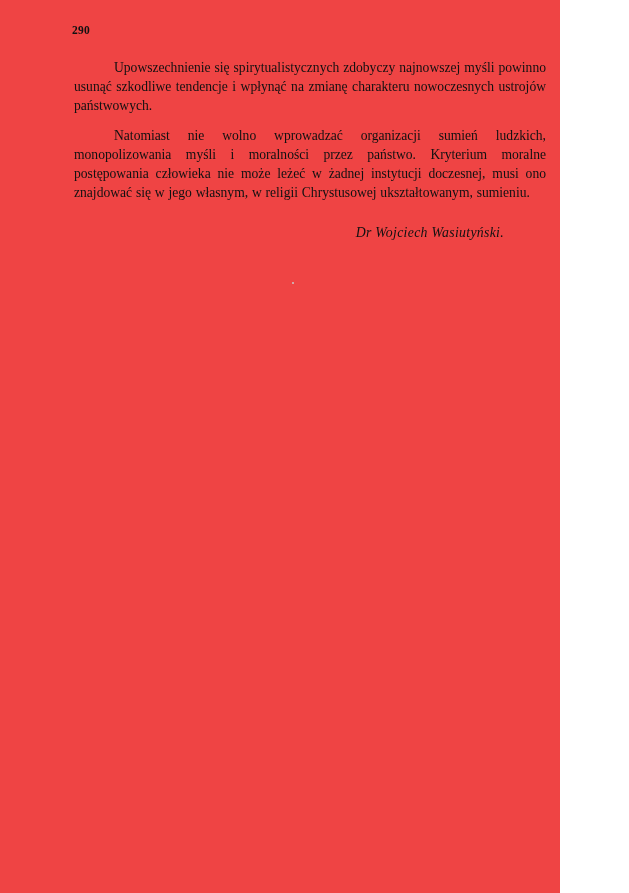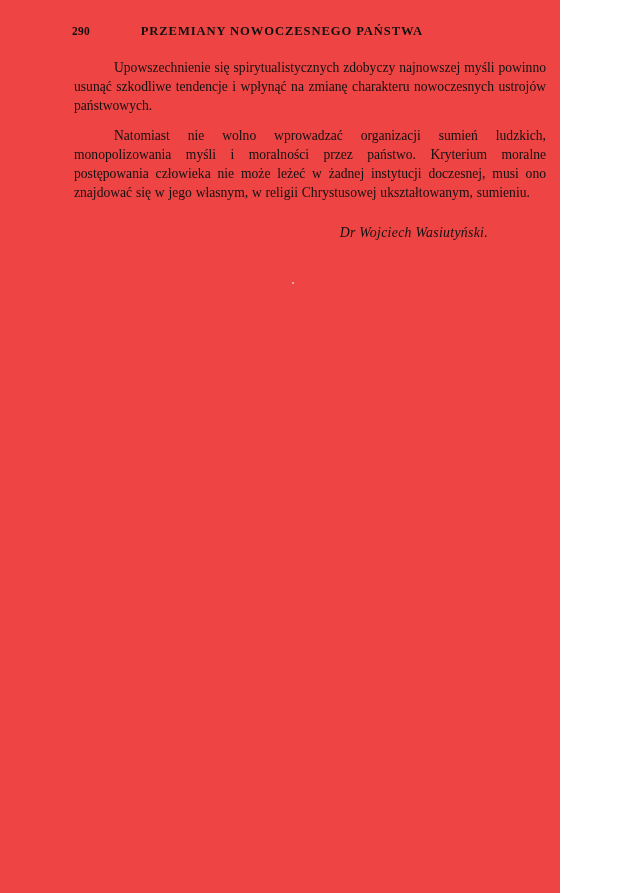--- a/index.html
+++ b/index.html
@@ -68,21 +68,21 @@
     color: #111;
     word-spacing: 0.4px;
     -webkit-font-smoothing: none;
   }
 
   .para + .para {
     margin-top: 10px;
   }
 
   .signature {
-    margin: 16px;
+    margin: 0;
     margin-top: 21px;
     font-size: 13.8px;
     line-height: 19.2px;
     font-style: italic;
     text-align: right;
     padding-right: 42px;
     letter-spacing: 0.3px;
     color: #111;
   }
 
@@ -104,21 +104,20 @@
     border-radius: 50%;
   }
 </style>
 </head>
 <body>
 
 <div class="page">
 
   <div class="running-head">
     <span class="folio">290</span>
-    <span class="head-title">PRZEMIANY NOWOCZESNEGO PAŃSTWA</span>
   </div>
 
   <div class="textblock">
 
     <p class="para">Upowszechnienie się spirytualistycznych zdobyczy najnowszej myśli powinno usunąć szkodliwe tendencje i wpłynąć na zmianę charakteru nowoczesnych ustrojów państwowych.</p>
 
     <p class="para">Natomiast nie wolno wprowadzać organizacji sumień ludzkich, monopolizowania myśli i moralności przez państwo. Kryterium moralne postępowania człowieka nie może leżeć w żadnej instytucji doczesnej, musi ono znajdować się w jego własnym, w religii Chrystusowej ukształtowanym, sumieniu.</p>
 
     <p class="signature">Dr Wojciech Wasiutyński.</p>
 

